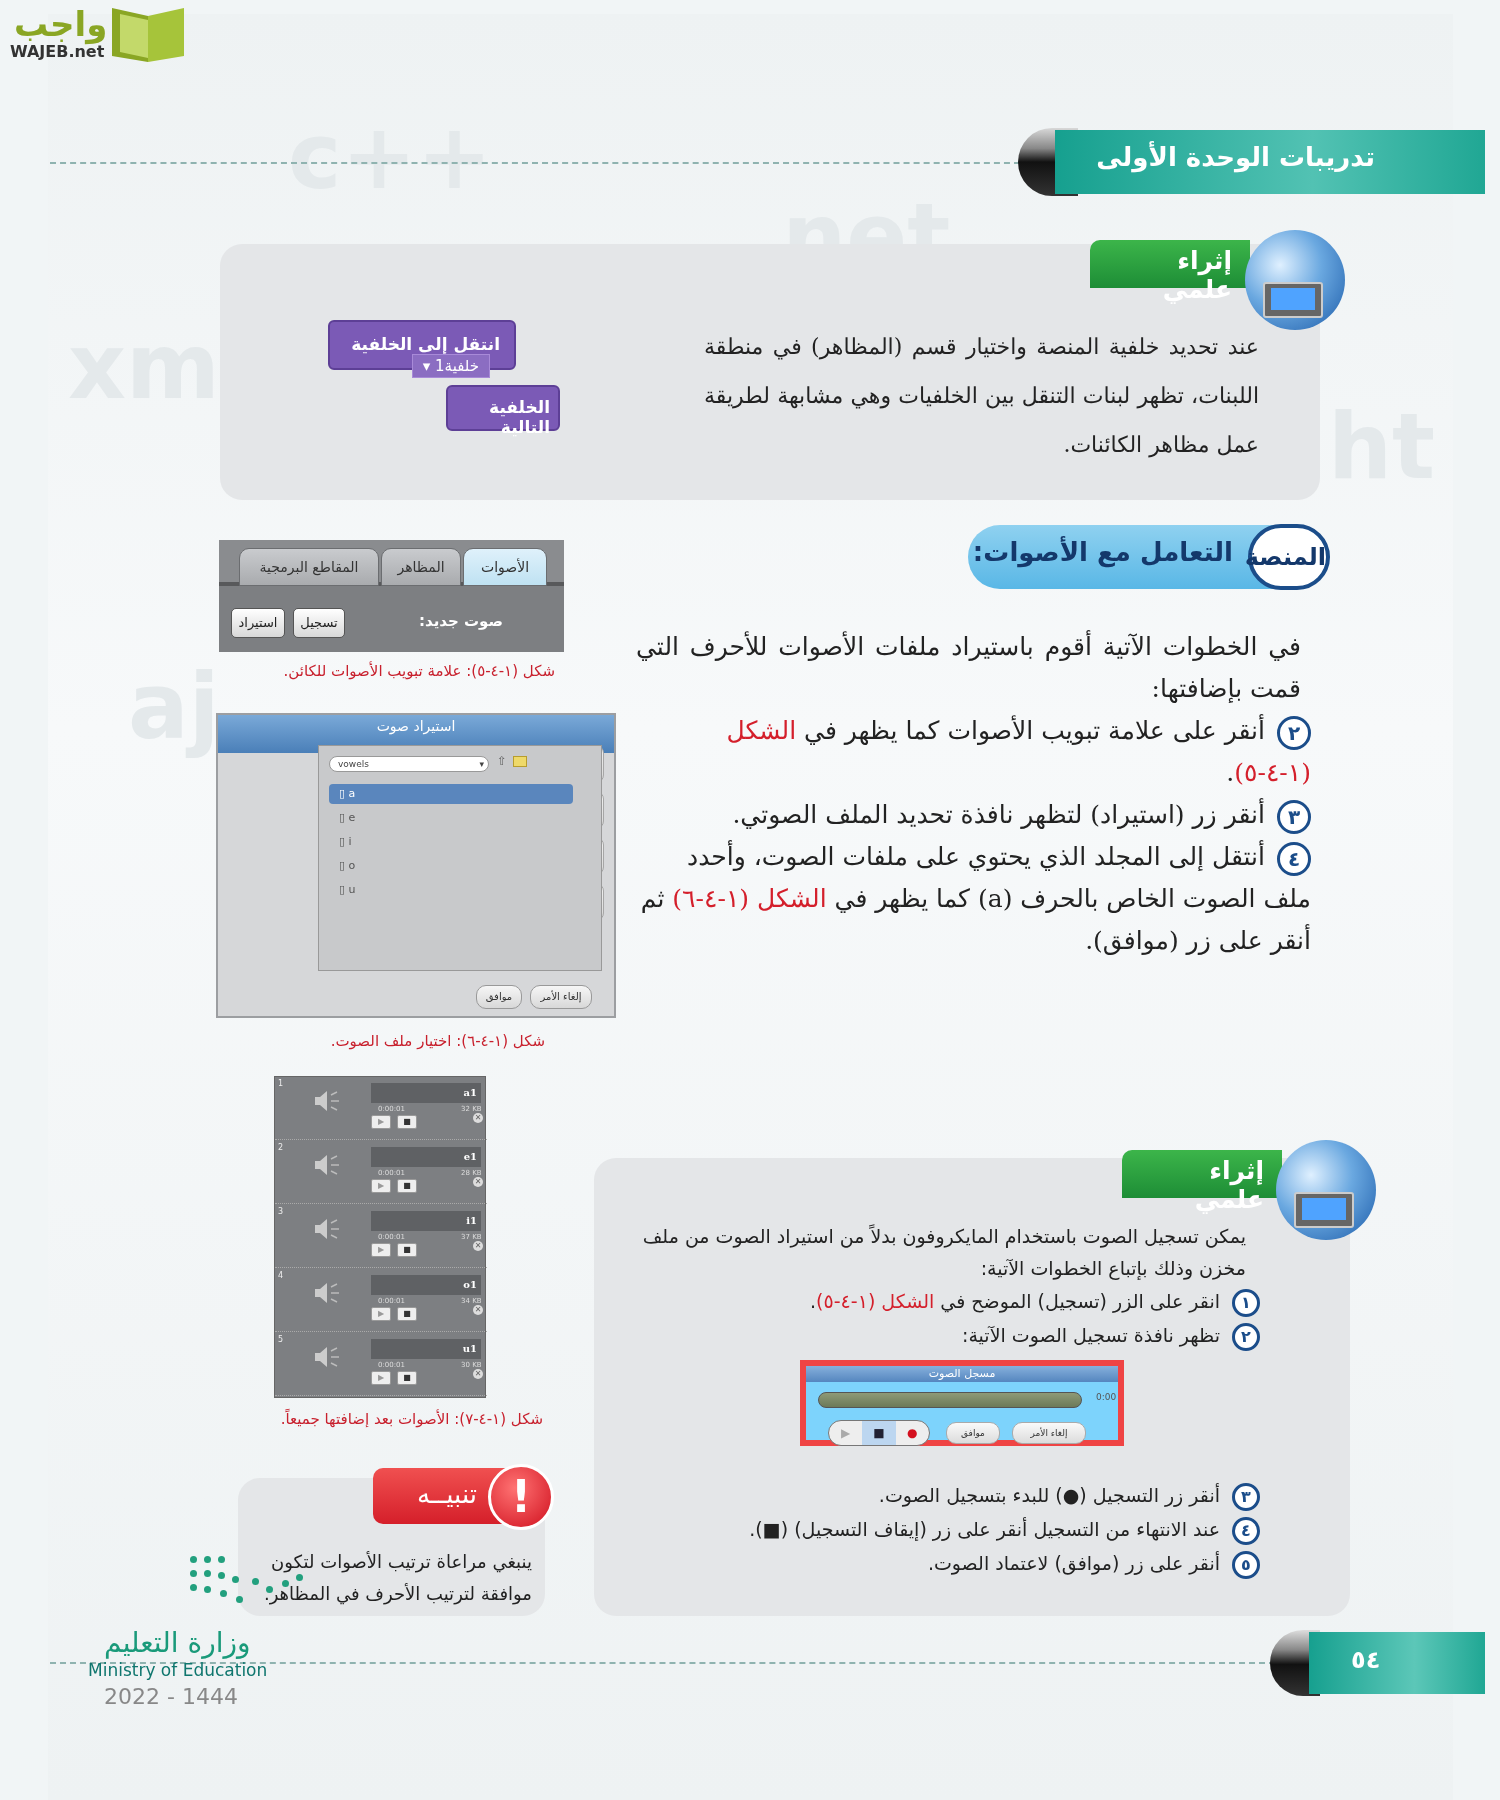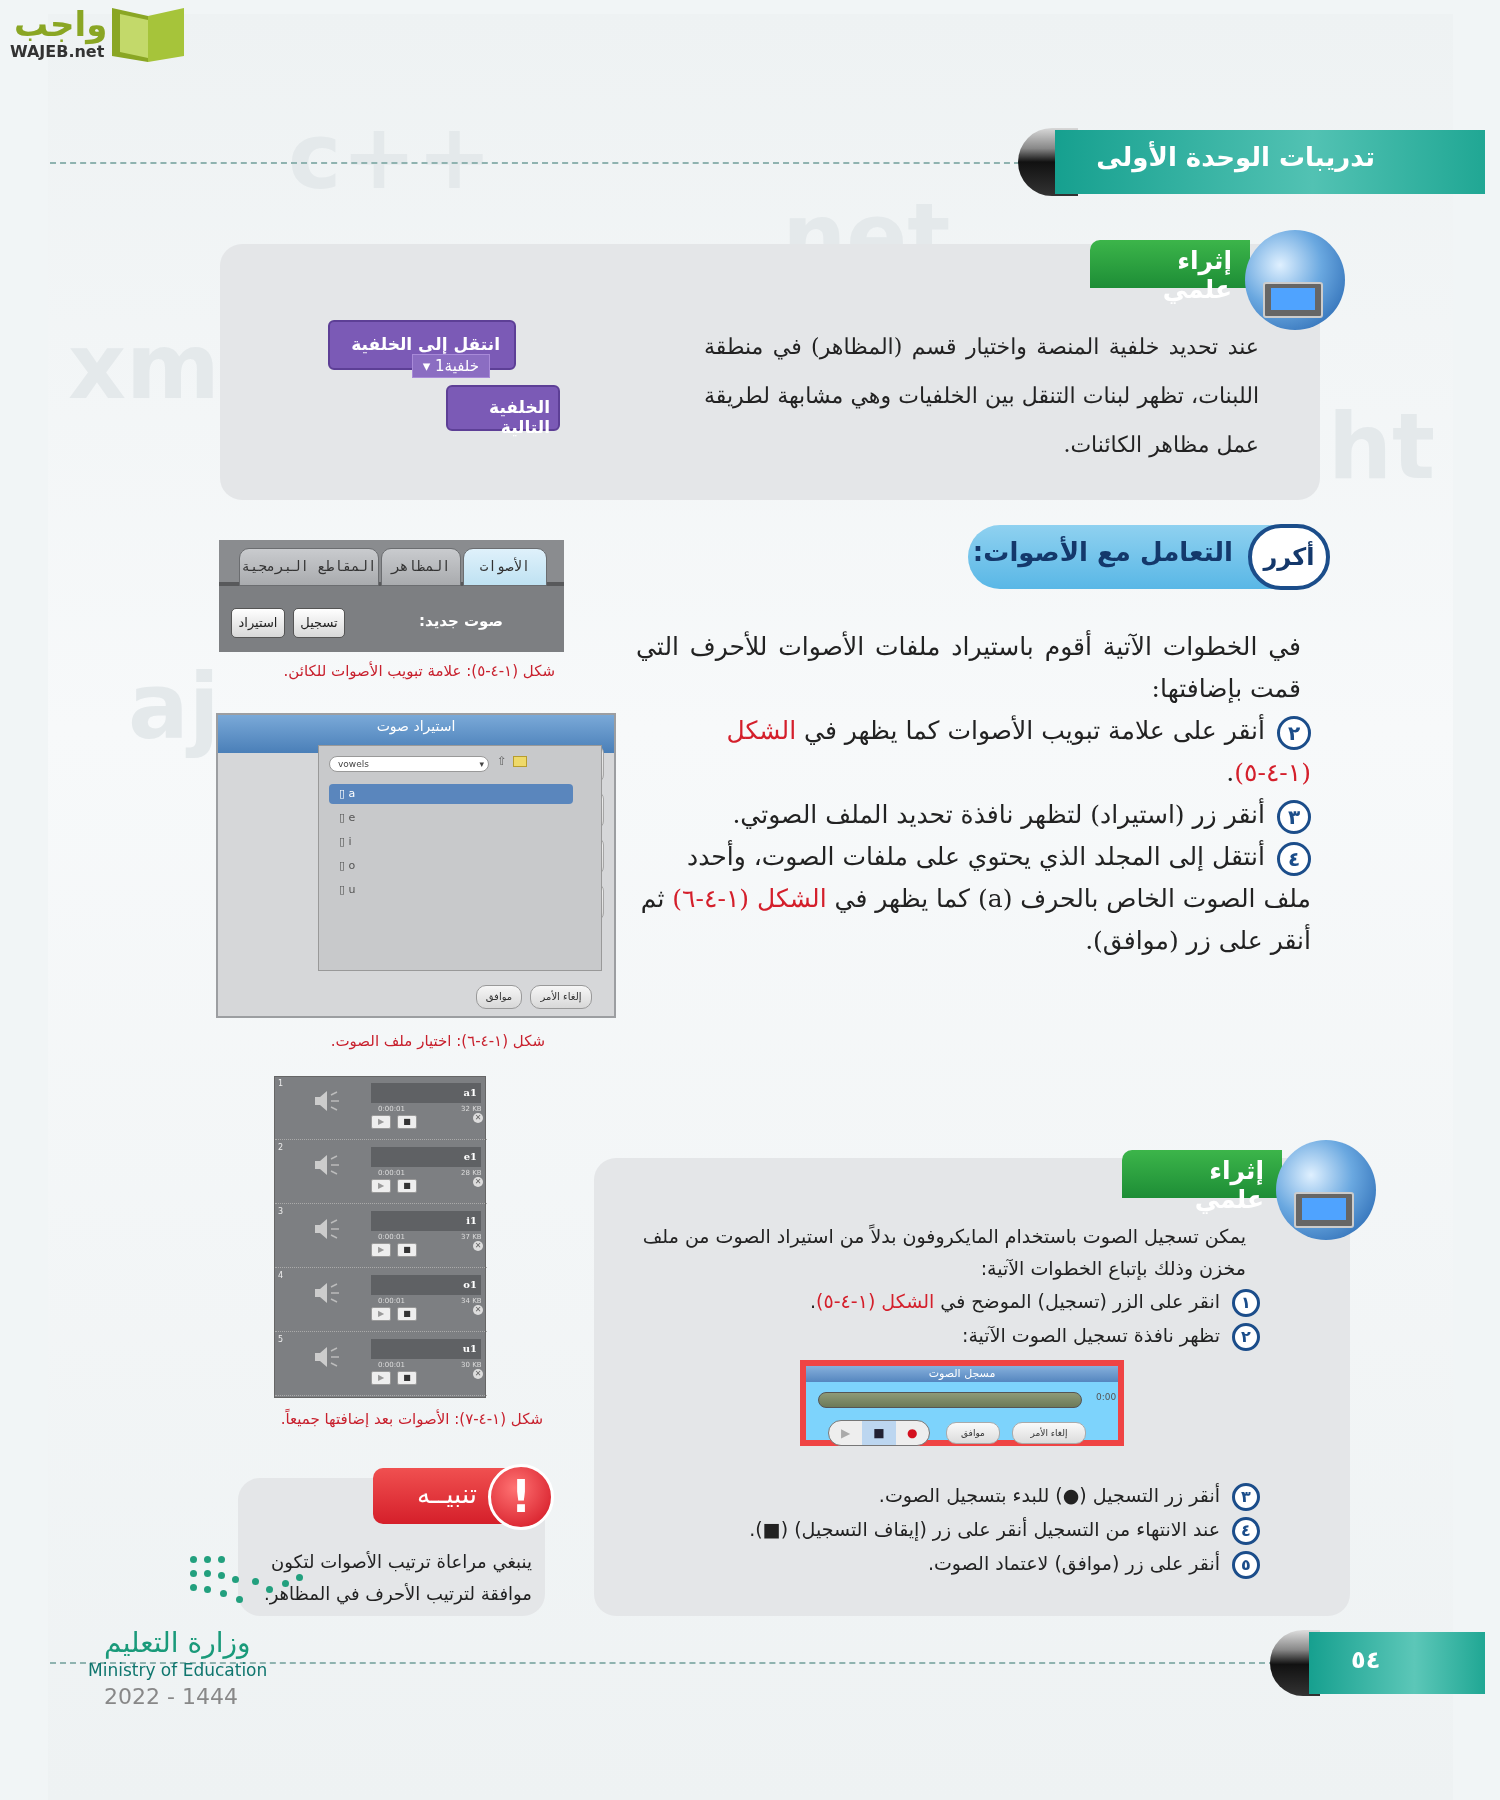--- a/index.html
+++ b/index.html
@@ -35,21 +35,21 @@
   
   .sec-pill { position: absolute; left: 968px; top: 525px; width: 360px; height: 64px; background: linear-gradient(180deg, #8fd1f0, #59b7e6); border-radius: 32px; direction: rtl; padding: 12px 95px 0 0; font-size: 26px; font-weight: bold; color: #14386b; }
   .sec-num { position: absolute; left: 1248px; top: 524px; width: 82px; height: 66px; border-radius: 33px; background: #fff; border: 4px solid #1b4d8a; font-size: 24px; font-weight: bold; color: #14386b; text-align: center; line-height: 58px; direction: rtl; }
 
   .step-num { display: inline-block; width: 34px; height: 34px; border: 3px solid #1b4d8a; border-radius: 50%; text-align: center; line-height: 28px; font-size: 20px; font-weight: bold; color: #1b4d8a; background: #fff; margin-left: 12px; vertical-align: middle; font-family: "DejaVu Sans", sans-serif; }
   .step-num.sm { width: 28px; height: 28px; line-height: 22px; font-size: 16px; border-width: 3px; }
 
   
   .fig5 { position: absolute; left: 219px; top: 540px; width: 345px; height: 112px; background: #7d7f82; }
   .fig5 .tabbar { position: absolute; left: 0; top: 0; width: 345px; height: 46px; background: #8a8c8f; border-bottom: 4px solid #58595b; }
-  .fig5 .tab { position: absolute; top: 8px; height: 38px; background: linear-gradient(180deg, #c9cbce, #a9abae); border: 1px solid #6b6d70; border-radius: 10px 10px 0 0; color: #333; font-size: 14px; direction: rtl; text-align: center; line-height: 36px; font-family: Liberation Mono, monospace; }
+  .fig5 .tab { position: absolute; top: 8px; height: 38px; background: linear-gradient(180deg, #c9cbce, #a9abae); border: 1px solid #6b6d70; border-radius: 10px 10px 0 0; color: #333; font-size: 14px; direction: rtl; text-align: center; line-height: 36px; }
   .fig5 .tab.active { background: linear-gradient(180deg, #dff1fb, #bfe2f2); }
   .fig5 .btn { position: absolute; top: 68px; height: 30px; background: linear-gradient(180deg, #fff, #d8d8d8); border: 1px solid #555; border-radius: 5px; color: #222; font-size: 13px; text-align: center; line-height: 28px; direction: rtl; }
   .fig5 .lbl { position: absolute; top: 72px; left: 200px; color: #fff; font-size: 15px; direction: rtl; font-weight: bold; }
 
   .caption { position: absolute; direction: rtl; color: #c8202d; font-size: 15px; font-family: "DejaVu Sans", sans-serif; }
 
   
   .fig6 { position: absolute; left: 216px; top: 713px; width: 400px; height: 305px; background: #d6d7d9; border: 2px solid #9c9ea1; }
   .fig6 .title { height: 38px; background: linear-gradient(180deg, #7aa9d8, #4a7fb8); color: #fff; font-size: 14px; text-align: center; line-height: 22px; direction: rtl; }
   .fig6 .side { position: absolute; right: 10px; width: 76px; height: 38px; background: linear-gradient(180deg, #f2f2f2, #d6d6d6); border: 1px solid #a6a6a6; border-radius: 8px; font-size: 10px; color: #555; text-align: center; padding-top: 20px; direction: rtl; }
@@ -126,21 +126,21 @@
   </div>
 <div class="body-text" style="left:660px;top:322px;width:555px;font-size:22px;line-height:49px;text-align:justify;margin-left:44px;">عند تحديد خلفية المنصة واختيار قسم (المظاهر) في منطقة اللبنات، تظهر لبنات التنقل بين الخلفيات وهي مشابهة لطريقة عمل مظاهر الكائنات.</div>
 
 <div class="sblock" style="left:328px;top:320px;width:188px;height:50px;">
   <span>انتقل إلى الخلفية</span>
   <span class="dd"><span>خلفية1</span> ▾</span>
 </div>
 <div class="sblock" style="left:446px;top:385px;width:114px;height:46px;padding:10px 8px;">الخلفية التالية</div>
 
 <div class="sec-pill">التعامل مع الأصوات:</div>
-<div class="sec-num">أكرر</div>
+<div class="sec-num">المنصة</div>
 
 <div class="body-text" style="left:636px;top:626px;width:665px;font-size:25px;line-height:42px;text-align:justify;">في الخطوات الآتية أقوم باستيراد ملفات الأصوات للأحرف التي قمت بإضافتها:</div>
 
 <div class="body-text" style="left:636px;top:710px;width:675px;font-size:25px;line-height:42px;">
   <div><span class="step-num">٢</span><span>أنقر على علامة تبويب الأصوات كما يظهر في</span> <span class="red">الشكل (١-٤-٥)</span><span>.</span></div>
   <div><span class="step-num">٣</span><span>أنقر زر (استيراد) لتظهر نافذة تحديد الملف الصوتي.</span></div>
   <div><span class="step-num">٤</span><span>أنتقل إلى المجلد الذي يحتوي على ملفات الصوت، وأحدد ملف الصوت الخاص بالحرف (a) كما يظهر في</span> <span class="red">الشكل (١-٤-٦)</span> <span>ثم أنقر على زر (موافق).</span></div>
 </div>
 
 <div class="fig5">

